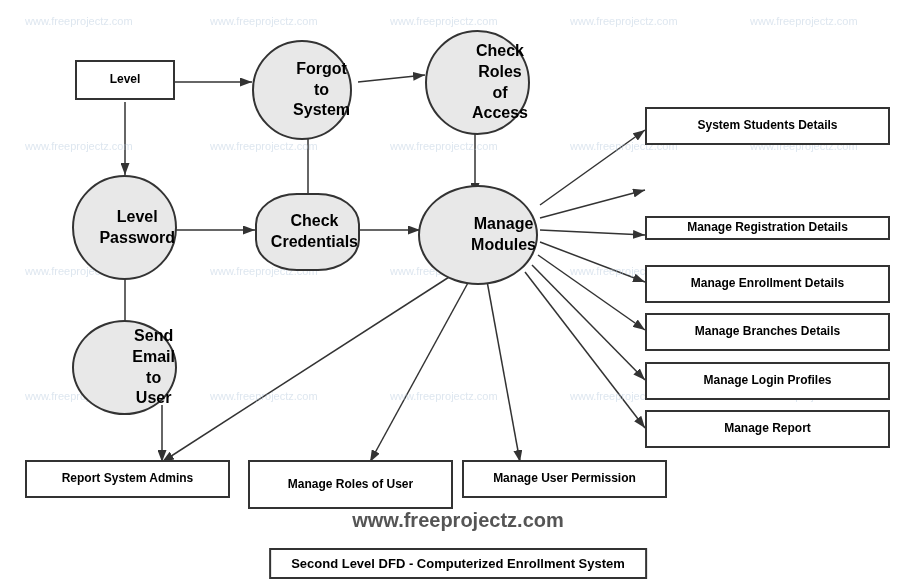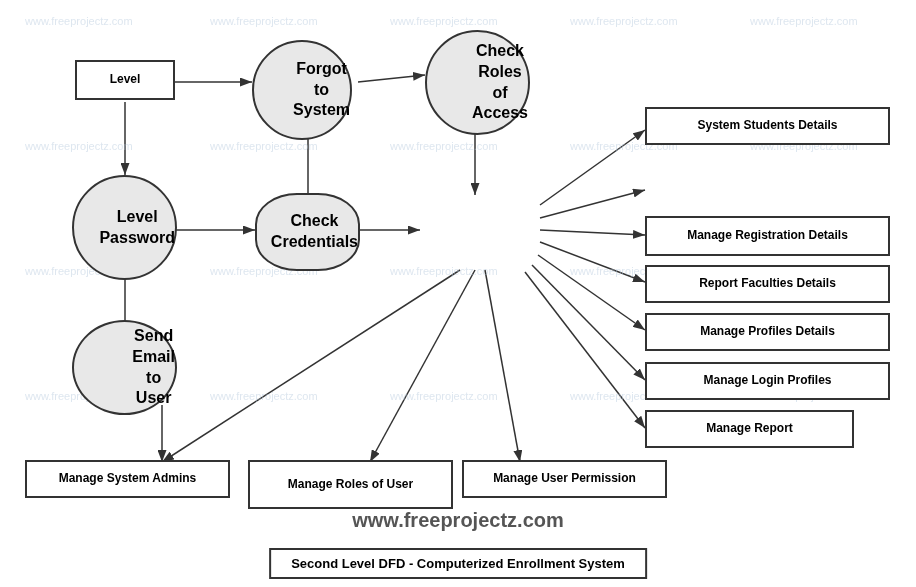--- a/index.html
+++ b/index.html
@@ -180,55 +180,59 @@
   <div class="box-circle" style="left:62px;top:165px;width:105px;height:105px;">
     <span style="white-space:pre-line">Level
 Password</span>
   </div>
 
   <div class="box-circle" style="left:245px;top:183px;width:105px;height:78px;border-radius:40%;">
     <span style="white-space:pre-line">Check
 Credentials</span>
   </div>
 
+  <div class="box-circle" style="left:408px;top:175px;width:120px;height:100px;border-radius:50%;">
+    <span style="white-space:pre-line">Manage
+Modules</span>
+  </div>
 
   <div class="box-circle" style="left:62px;top:310px;width:105px;height:95px;">
     <span style="white-space:pre-line">Send
 Email
 to
 User</span>
   </div>
 
   <div class="box-rect" style="left:635px;top:97px;width:245px;height:38px;">
     <span>System Students Details</span>
   </div>
 
 
-  <div class="box-rect" style="left:635px;top:206px;width:245px;height:40px;">
+  <div class="box-rect" style="left:635px;top:206px;width:245px;height:24px;">
     <span>Manage Registration Details</span>
   </div>
 
   <div class="box-rect" style="left:635px;top:255px;width:245px;height:38px;">
-    <span>Report Faculties Details</span>
+    <span>Manage Enrollment Details</span>
   </div>
 
   <div class="box-rect" style="left:635px;top:303px;width:245px;height:38px;">
-    <span>Manage Profiles Details</span>
+    <span>Manage Branches Details</span>
   </div>
 
   <div class="box-rect" style="left:635px;top:352px;width:245px;height:38px;">
     <span>Manage Login Profiles</span>
   </div>
 
-  <div class="box-rect" style="left:635px;top:400px;width:209px;height:38px;">
+  <div class="box-rect" style="left:635px;top:400px;width:245px;height:38px;">
     <span>Manage Report</span>
   </div>
 
   <div class="box-rect" style="left:15px;top:450px;width:205px;height:38px;">
-    <span>Manage System Admins</span>
+    <span>Report System Admins</span>
   </div>
 
   <div class="box-rect" style="left:238px;top:450px;width:205px;height:49px;">
     <span>Manage Roles of User</span>
   </div>
 
   <div class="box-rect" style="left:452px;top:450px;width:205px;height:38px;justify-content:center;">
     <span>Manage User Permission</span>
   </div>
 

